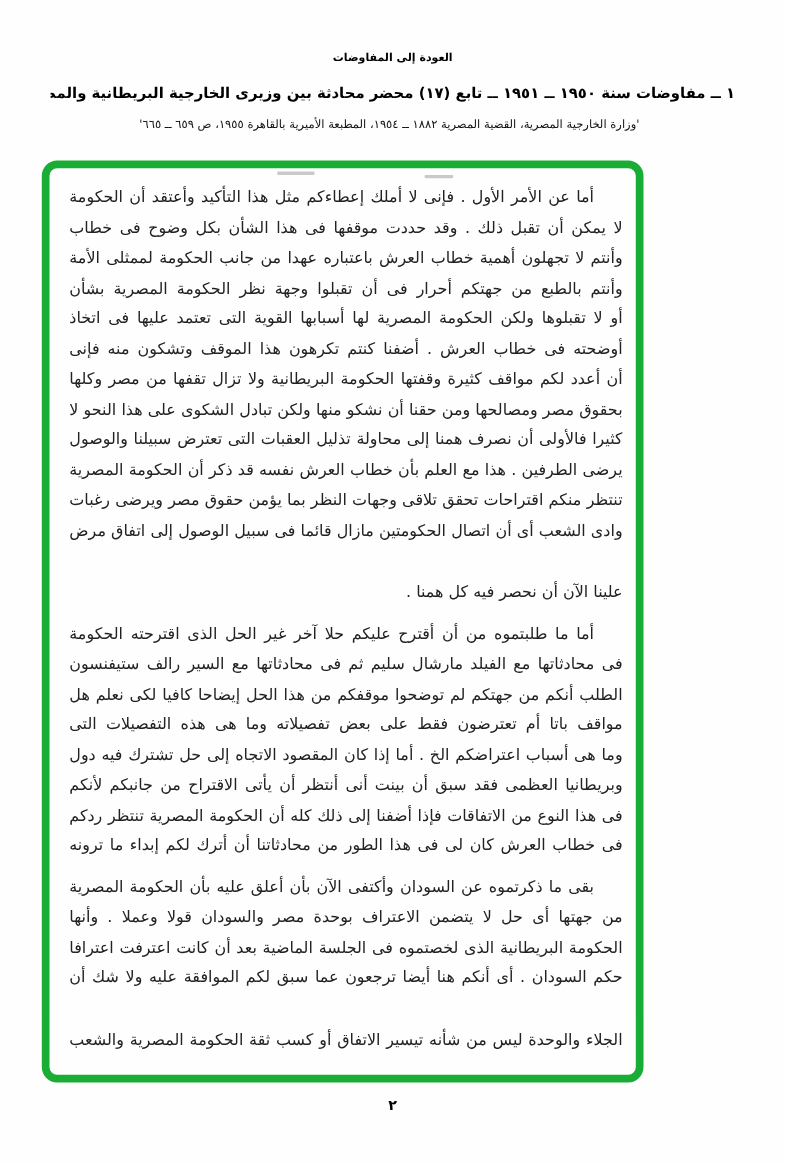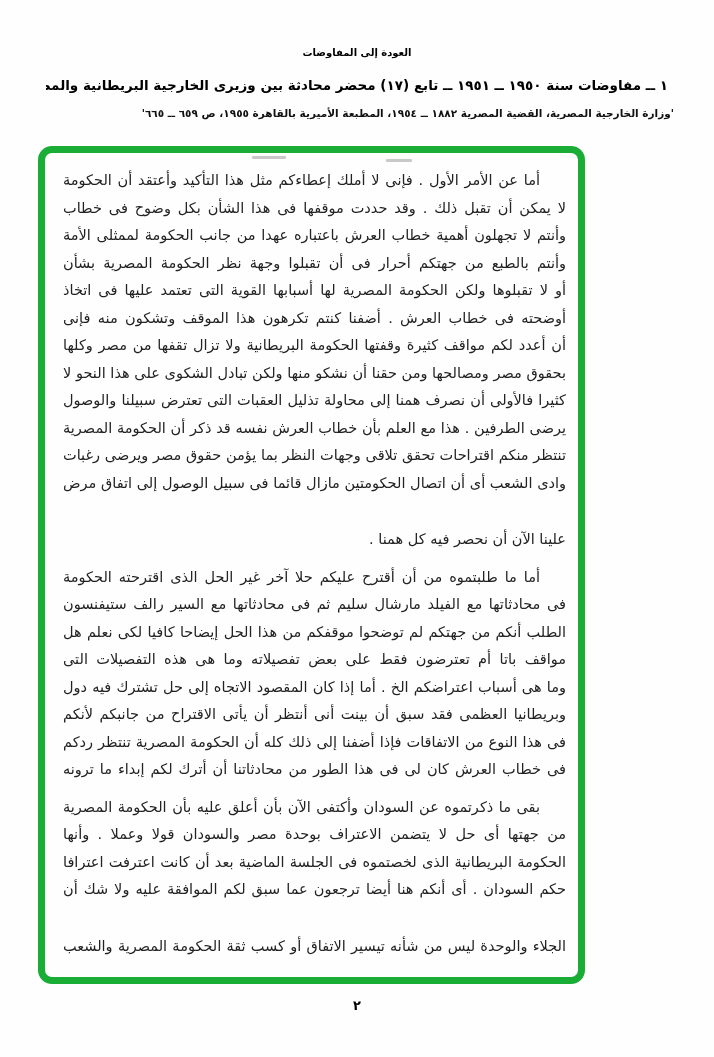--- a/index.html
+++ b/index.html
@@ -28,23 +28,24 @@
     font-weight: bold;
     font-size: 13.5px;
     color: #000;
     text-align: justify;
     text-align-last: justify;
     white-space: nowrap;
     overflow: hidden;
   }
   .citation {
     position: absolute;
-    top: 107px; left: 50px; right: 40px;
+    top: 107px; left: 50px; right: 56px;
     direction: rtl;
-    font-weight: bold;
+    text-align: center;
+    font-weight: normal;
     font-size: 10.5px;
     color: #111;
   }
   .highlight-box {
     position: absolute;
     left: 38px; top: 146px;
     width: 547px; height: 838px;
     box-sizing: border-box;
     border: 7px solid #1aad36;
     border-radius: 14px;

